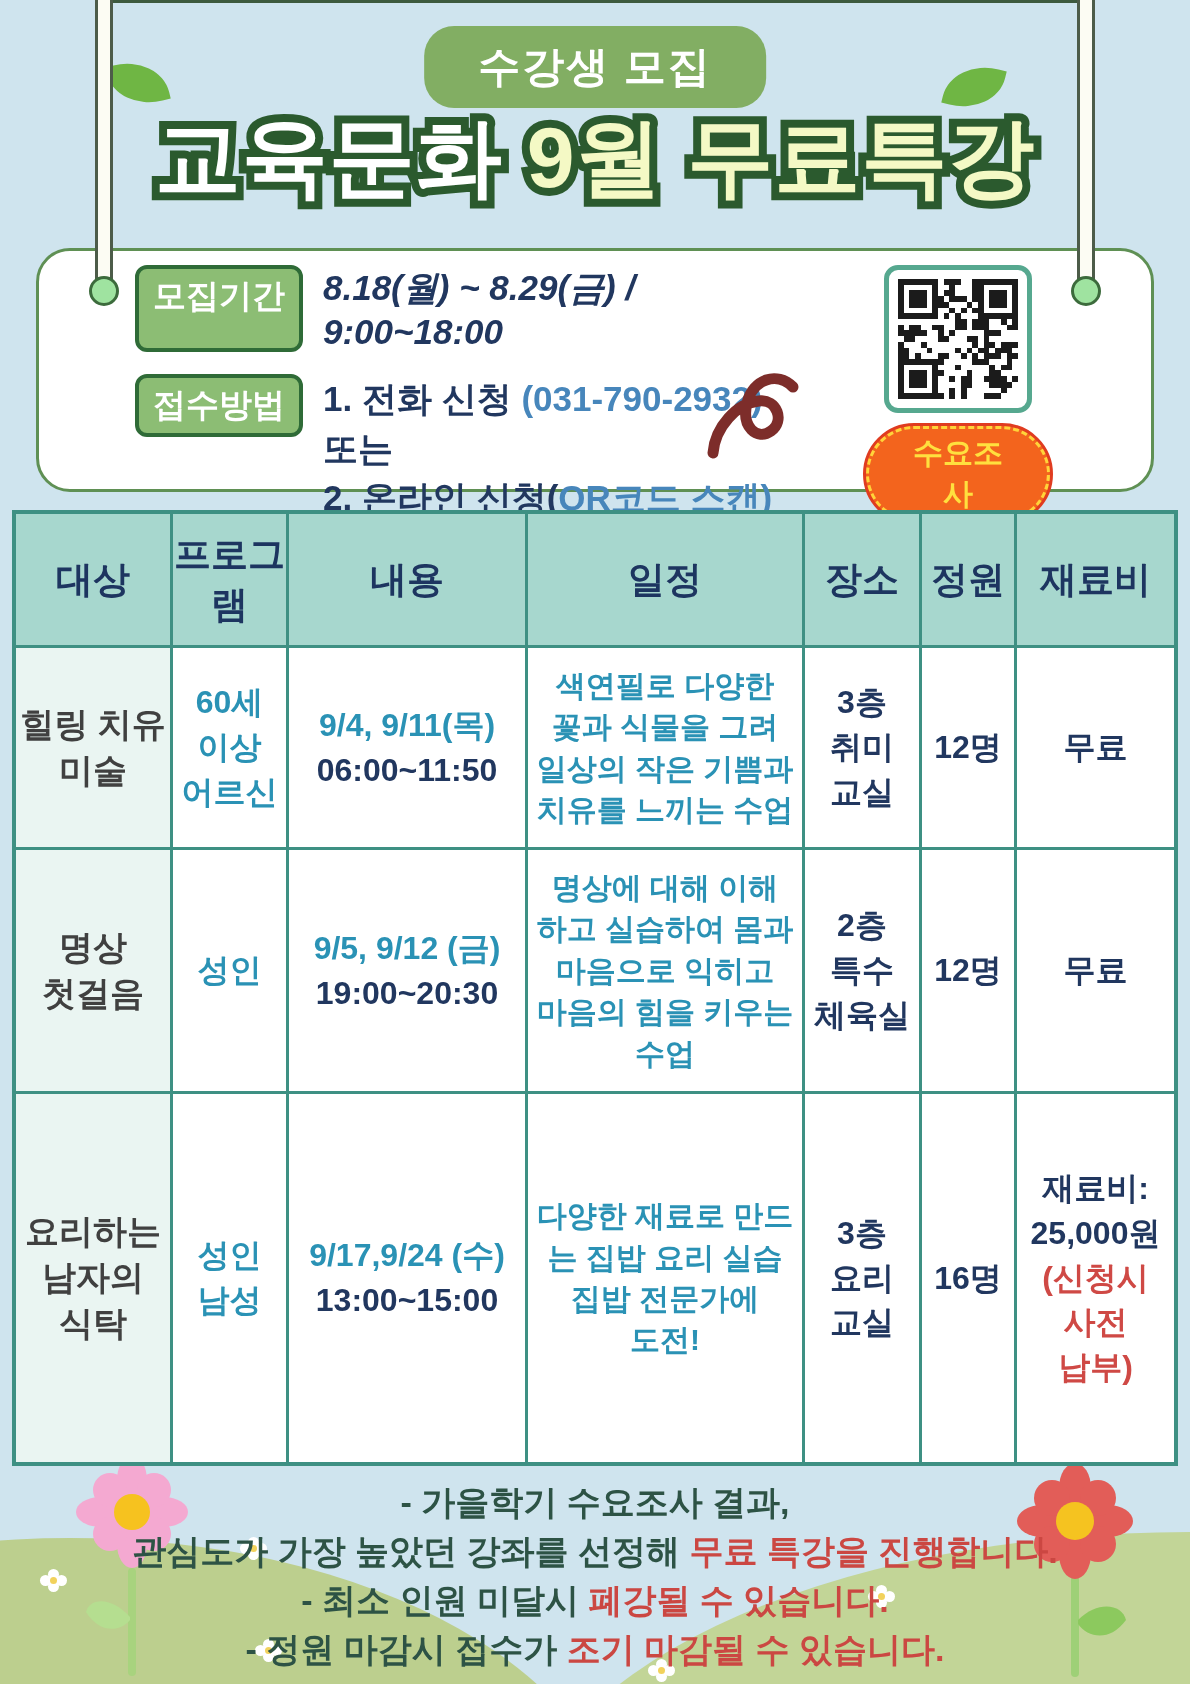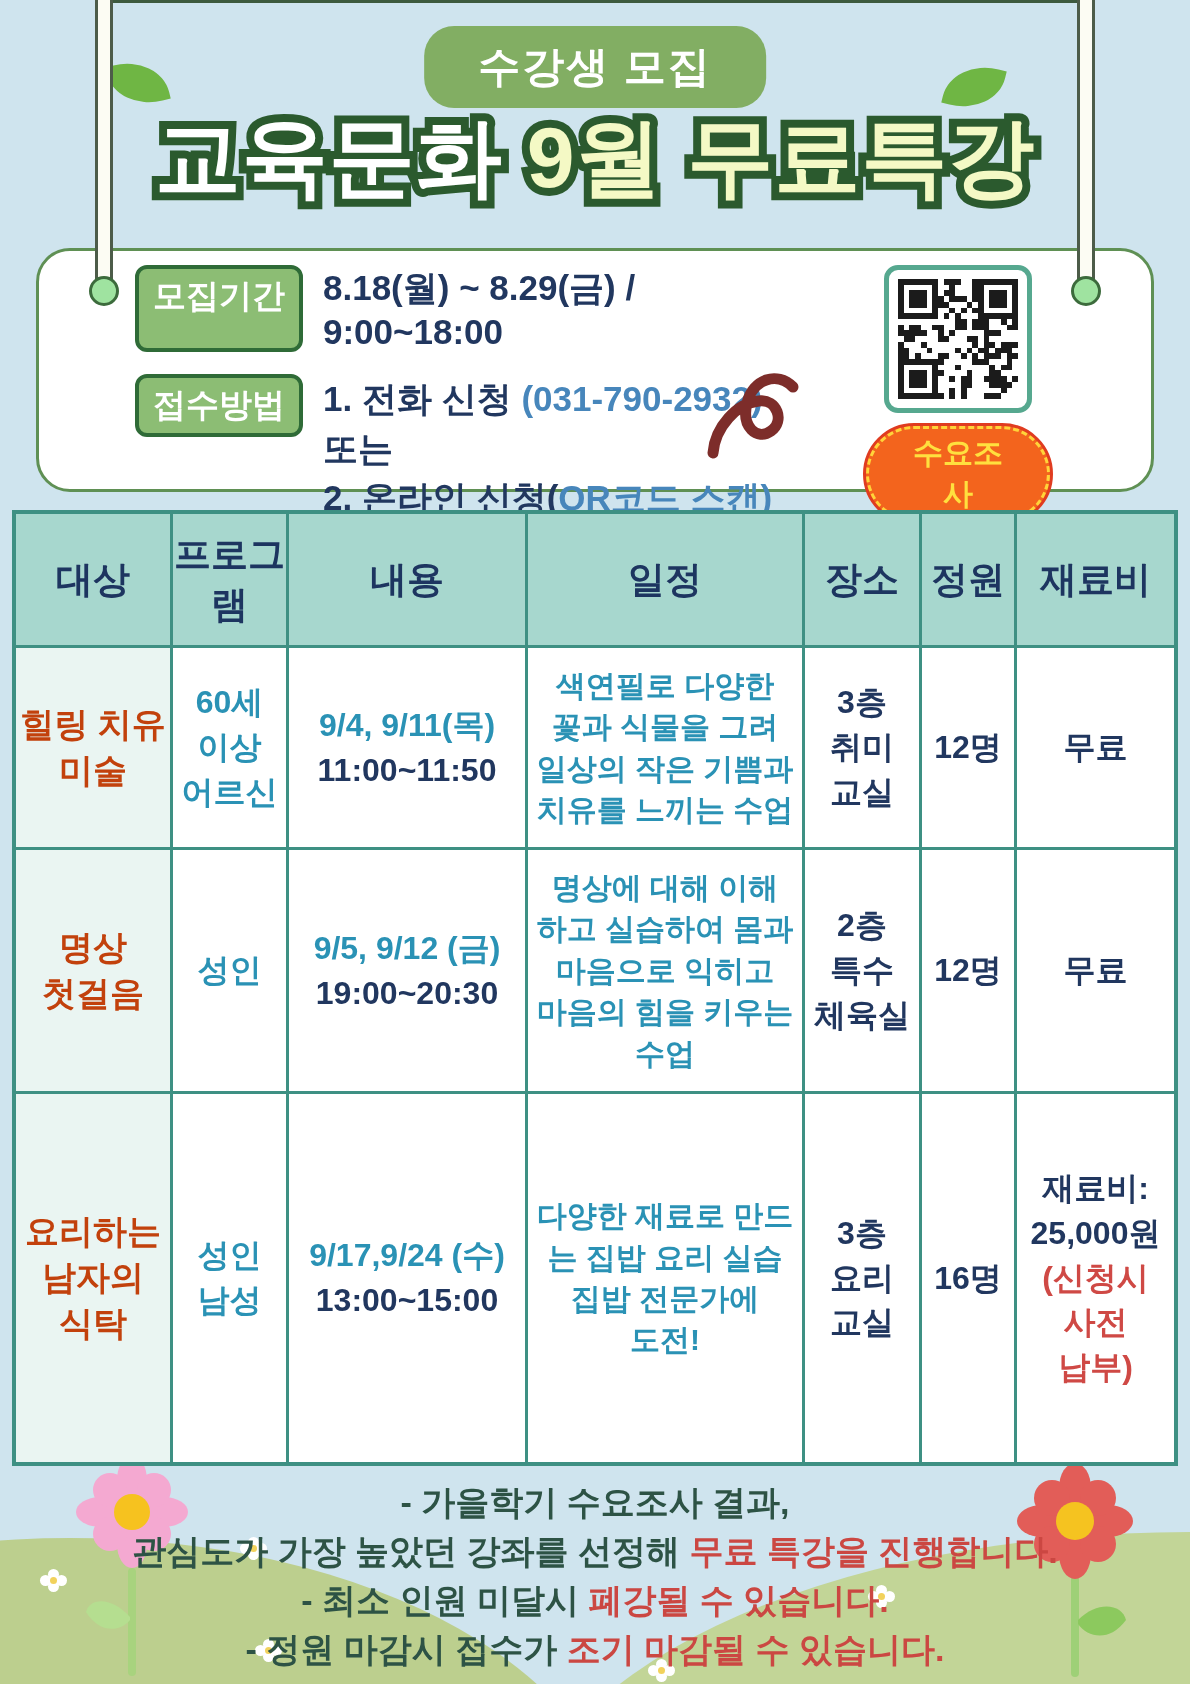--- a/index.html
+++ b/index.html
@@ -38,41 +38,41 @@
   .card{left:36px;top:248px;width:1112px;height:238px;background:#ffffff;
         border:3px solid #5f9054;border-radius:34px;z-index:2;}
   .card-inner{position:absolute;left:0;top:0;right:0;bottom:0;display:flex;}
   .card-left{margin:14px 0 0 96px;width:660px;}
   .info-row{display:flex;gap:20px;}
   .info-row.method{align-items:flex-start;margin-top:22px;}
   .tag{background:#8cbd74;border:4px solid #2f6b37;border-radius:12px;color:#ffffff;
        font-size:33px;padding:5px 14px;white-space:nowrap;}
   .navy{color:#21375f;}
   .steel{color:#4786bb;}
-  .card-value{font-size:35px;}
+  .card-value{font-size:35px;font-style:italic;}
   .method-lines{font-size:35px;line-height:1.42;}
   .card-note{margin:8px 0 0 158px;font-size:31px;color:#d64744;}
   .card-right{position:absolute;right:98px;top:14px;width:190px;text-align:center;}
   .qr-frame{display:inline-block;background:#ffffff;border:5px solid #56a88f;border-radius:14px;padding:9px;}
   #qr-grid{display:grid;grid-template:repeat(21,1fr)/repeat(21,1fr);width:120px;height:120px;gap:0;}
   #qr-grid i{background:#1b1b1b;}
   .apply-btn{margin-top:10px;display:inline-block;background:#f3641d;border:3px solid #e03c20;
              border-radius:999px;padding:0;cursor:pointer;}
   .apply-btn-in{border:3px dashed #ffd43a;border-radius:999px;padding:4px 34px;
                 color:#ffe03e;font-size:30px;font-weight:bold;}
   .squiggle{position:absolute;left:668px;top:118px;width:120px;height:110px;}
 
   
   .ptable{left:12px;top:510px;width:1158px;height:948px;background:#3e9083;border:4px solid #3e9083;
           display:grid;grid-template-columns:154px 113px 236px 274px 114px 92px 1fr;
           grid-template-rows:131px 199px 241px 1fr;gap:3px;z-index:2;}
   .cell{background:#ffffff;display:flex;flex-direction:column;align-items:center;justify-content:center;
         text-align:center;}
   .hcell{background:#a7d7ce;font-size:37px;color:#1d3560;}
-  .pcell{background:#eaf5f2;font-size:34px;color:#c2410c;line-height:1.35;}
+  .pcell{background:#eaf5f2;font-size:34px;color:#404040;line-height:1.35;}
   .teal{color:#2a92b5;}
   .ml{white-space:pre-line;}
   .target-cell{font-size:32px;line-height:1.4;}
   .sched-date{font-size:32px;color:#2a92b5;line-height:1.4;}
   .sched-time{font-size:32px;color:#21375f;line-height:1.4;}
   .content-cell{font-size:30px;line-height:1.38;}
   .place-cell,.cap-cell{font-size:32px;color:#21375f;line-height:1.4;}
   .fee-cell{font-size:32px;line-height:1.4;color:#21375f;}
   .fee-red{color:#cf4945;}
 
@@ -375,21 +375,21 @@
   <div class="cell hcell">정원</div>
   <div class="cell hcell">재료비</div>
 
   <div class="cell pcell ml">힐링 치유
 미술</div>
   <div class="cell target-cell teal ml">60세
 이상
 어르신</div>
   <div class="cell">
     <span class="sched-date">9/4, 9/11(목)</span>
-    <span class="sched-time">11:00~11:50</span>
+    <span class="sched-time">06:00~11:50</span>
   </div>
   <div class="cell content-cell">
     <span class="teal ml">색연필로 다양한
 꽃과 식물을 그려
 일상의 작은 기쁨과
 치유를 느끼는 수업</span>
     <span class="navy ml"></span>
   </div>
   <div class="cell place-cell ml">3층
 취미

